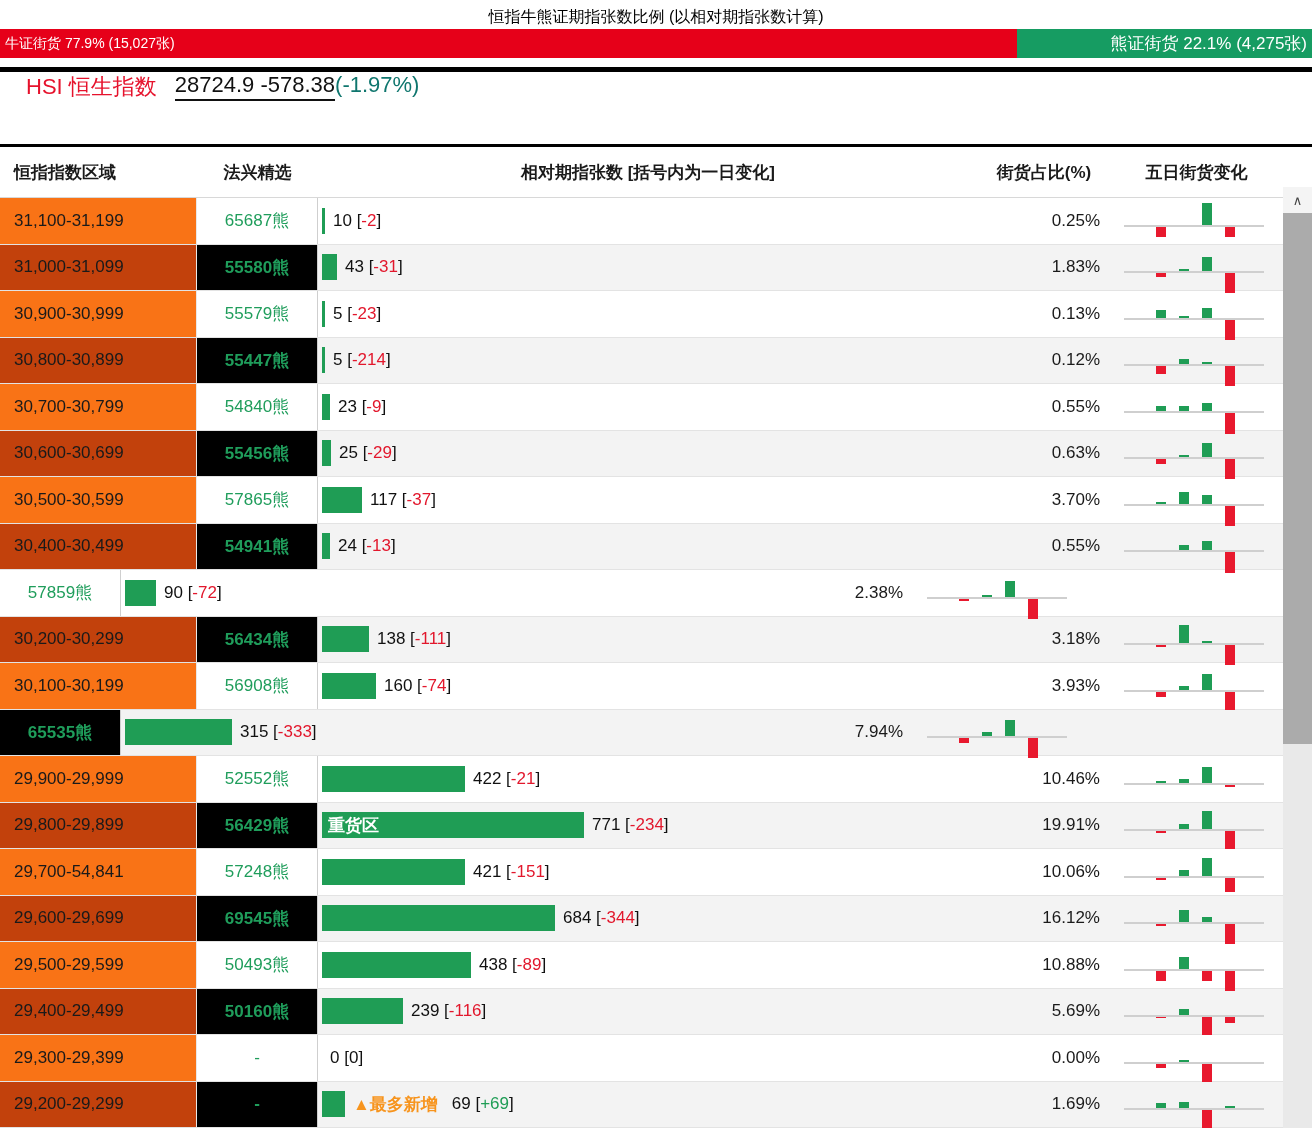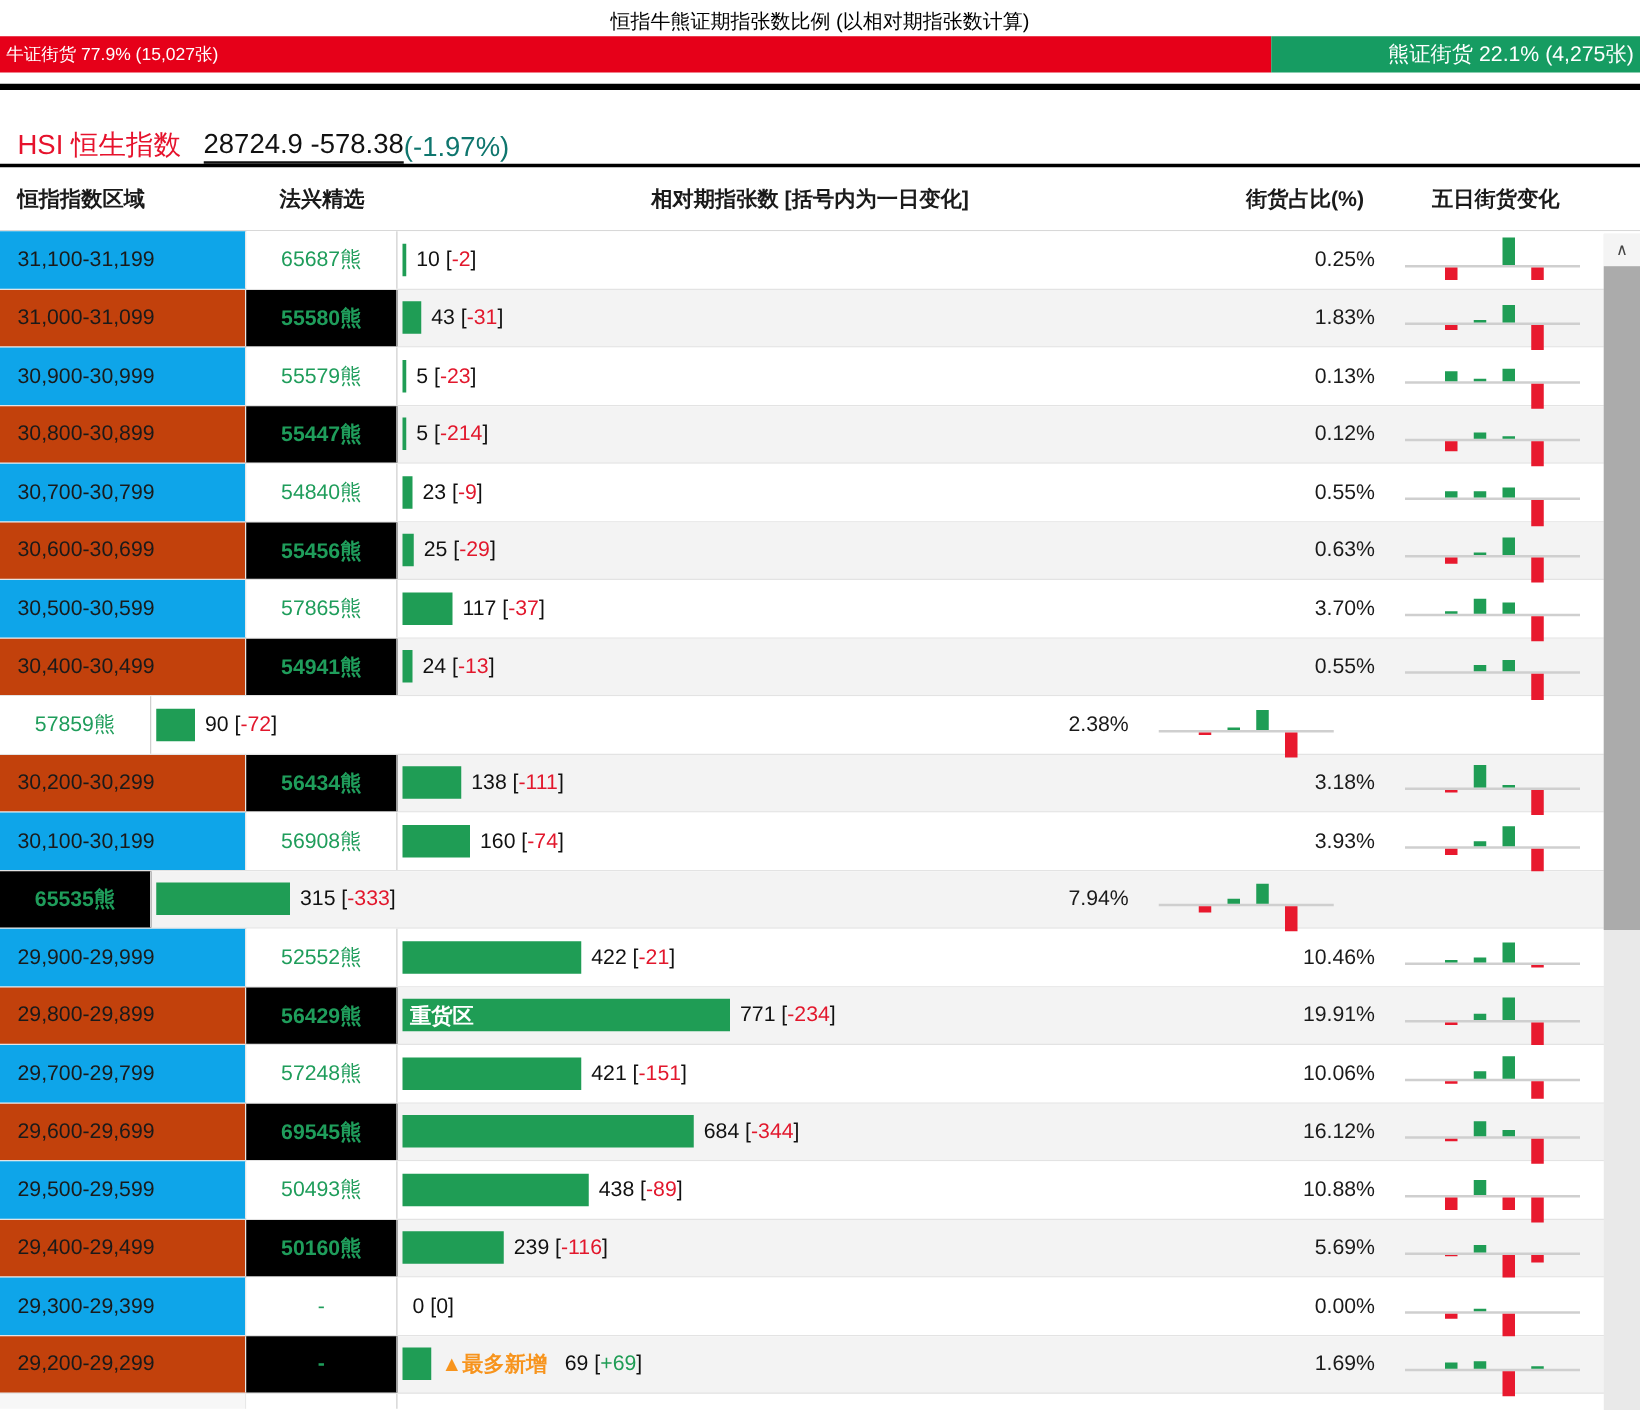--- a/index.html
+++ b/index.html
@@ -9,38 +9,38 @@
 
   .page-title { text-align:center; font-size:16px; padding-top:7px; height:29px; color:#000; }
 
   .ratio-bar { display:flex; height:29px; width:1312px; }
   .ratio-bull { background:#e60019; color:#fff; font-size:14px; display:flex; align-items:center; padding-left:5px; }
   .ratio-bear { background:#169c62; color:#fff; font-size:17px; display:flex; align-items:center; justify-content:flex-end; padding-right:5px; }
 
   .black-rule-1 { height:5px; background:#000; margin-top:9px; }
   .black-rule-2 { height:3px; background:#000; }
 
-  .hsi-line { height:59px; display:flex; align-items:flex-end; padding-left:14px; font-size:22px; }
+  .hsi-line { height:72px; display:flex; align-items:flex-start; padding-left:26px; font-size:22px; }
   .hsi-name { color:#e6122c; margin-right:18px; }
   .hsi-quote { color:#111; border-bottom:2px solid #111; padding-bottom:1px; }
   .hsi-pct { color:#0f766e; }
 
   .thead { display:flex; height:51px; align-items:center; font-weight:bold; font-size:17px; background:#fff; border-bottom:1px solid #d8d8d8; }
   .tbody { position:relative; }
 
   .col-range  { width:197px; padding-left:14px; }
   .col-code   { width:121px; text-align:center; }
   .col-bar    { width:660px; }
   .col-pct    { width:132px; text-align:right; padding-right:10px; }
   .col-mini   { width:173px; text-align:center; }
   .thead .col-bar { text-align:center; }
   .thead .col-pct { text-align:center; padding-right:0; }
 
   .trow { display:flex; height:46.5px; align-items:center; font-size:17px; border-bottom:1px solid #e3e3e3; }
-  .trow .col-range { height:100%; display:flex; align-items:center; background:#0ea5e9; border-right:1px solid #e8e8e8; }
+  .trow .col-range { height:100%; display:flex; align-items:center; background:#f97316; border-right:1px solid #e8e8e8; }
   .trow.even .col-range { background:#c2410c; }
   .trow .col-code { height:100%; display:flex; align-items:center; justify-content:center; background:#fff; border-right:1px solid #cfcfcf; color:#1f9d5b; }
   .trow { background:#fff; }
   .trow.even { background:#f3f3f3; }
   .trow.even .col-code { background:#000000;font-weight:bold; }
 
   .bar-wrap { display:flex; align-items:center; height:100%; padding-left:4px; }
   .vol-bar { background:#1f9d55; height:26px; flex:none; display:flex; align-items:center; }
   .heavy-label { color:#fff; font-weight:bold; font-size:17px; padding-left:6px; white-space:nowrap; }
   .bar-text { margin-left:8px; white-space:nowrap; color:#111; }
@@ -370,21 +370,21 @@
           <div class="mini">
             <div class="base"></div>
             <div class="mbar down" style="height: 2px; left: 32px; top: 29px;"></div>
             <div class="mbar up" style="height: 5px; left: 55px; top: 22px;"></div>
             <div class="mbar up" style="height: 18px; left: 78px; top: 9px;"></div>
             <div class="mbar down" style="height: 18px; left: 101px; top: 29px;"></div>
           </div>
         </div>
       </div>
       <div class="trow">
-        <div class="col-range">29,700-29,799</div>
+        <div class="col-range">29,700-54,841</div>
         <div class="col-code">57248熊</div>
         <div class="col-bar">
           <div class="bar-wrap">
             <div class="vol-bar" style="width: 143px;"></div>
             <div class="bar-text"><span>421 [</span><span class="chg-neg">-151</span><span>]</span></div>
           </div>
         </div>
         <div class="col-pct">10.06%</div>
         <div class="col-mini">
           <div class="mini">

